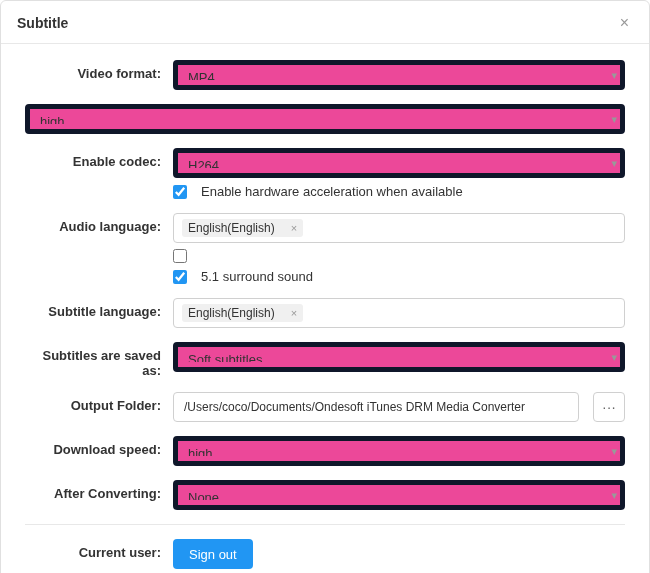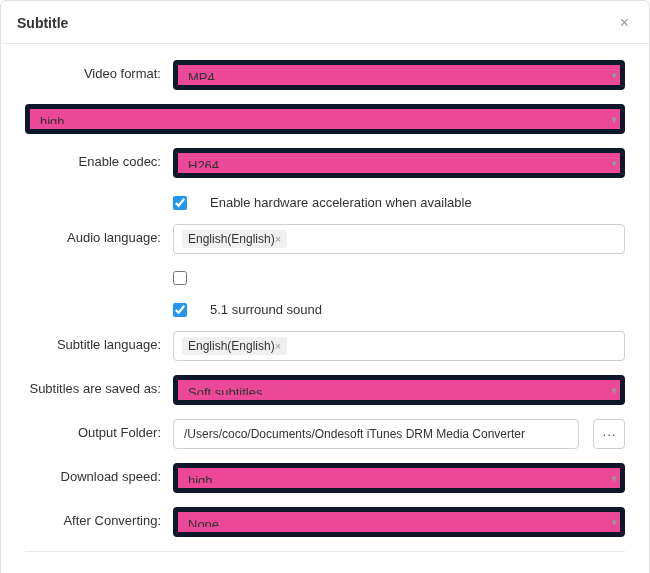--- a/index.html
+++ b/index.html
@@ -46,21 +46,21 @@
       display: flex;
       align-items: flex-start;
       margin-bottom: 14px;
     }
     .form-label {
       width: 148px;
       min-width: 148px;
       padding-top: 6px;
       font-size: 13px;
       color: #333;
-      font-weight: 400;
+      font-weight: 700;
       text-align: right;
       padding-right: 12px;
     }
     .form-control {
       flex: 1;
     }
     .select-wrapper {
       position: relative;
       width: 100%;
     }
@@ -82,22 +82,22 @@
       right: 8px;
       top: 50%;
       transform: translateY(-50%);
       pointer-events: none;
       color: #999;
       font-size: 11px;
     }
     .checkbox-row {
       display: flex;
       align-items: center;
-      margin-top: 17px;
-      gap: 23px;
+      margin-top: 6px;
+      gap: 14px;
     }
     .checkbox-row input[type="checkbox"] {
       width: 14px;
       height: 14px;
       accent-color: #2196F3;
       cursor: pointer;
     }
     .checkbox-label {
       font-size: 13px;
       color: #333;
@@ -114,21 +114,21 @@
       background: #fff;
     }
     .tag {
       display: inline-flex;
       align-items: center;
       background: #f0f0f0;
       border-radius: 3px;
       padding: 2px 6px;
       font-size: 12px;
       color: #333;
-      gap: 0;
+      gap: 16px;
     }
     .tag-close {
       cursor: pointer;
       color: #999;
       font-size: 11px;
       line-height: 1;
     }
     .path-row {
       display: flex;
       align-items: center;
@@ -327,18 +327,19 @@
         </div>
       </div>
     </div>
 
     <hr class="divider">
 
     <div class="form-row">
       <div class="form-label">Current user:</div>
       <div class="form-control">
         <div class="current-user-control">
+          <button class="sign-out-btn">Sign out</button>
         </div>
       </div>
     </div>
 
   </div>
 </div>
 
 </body></html>

